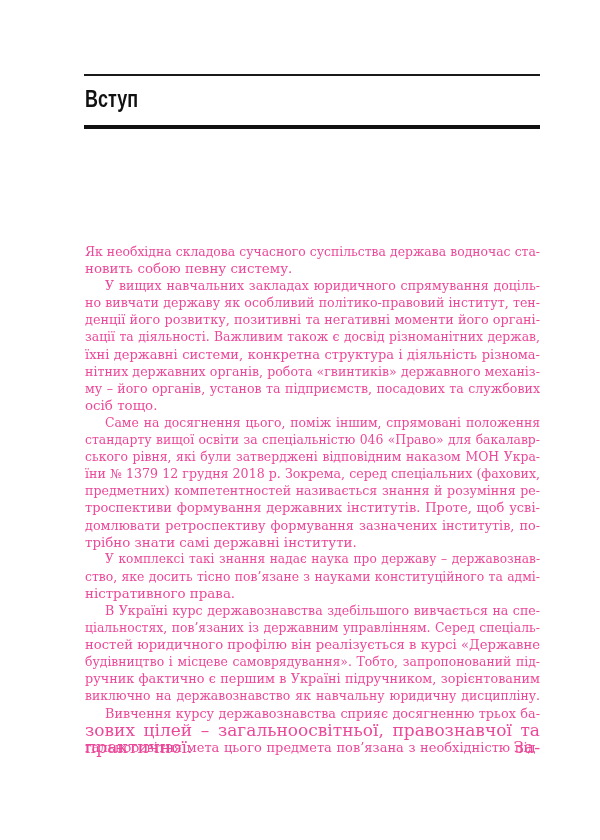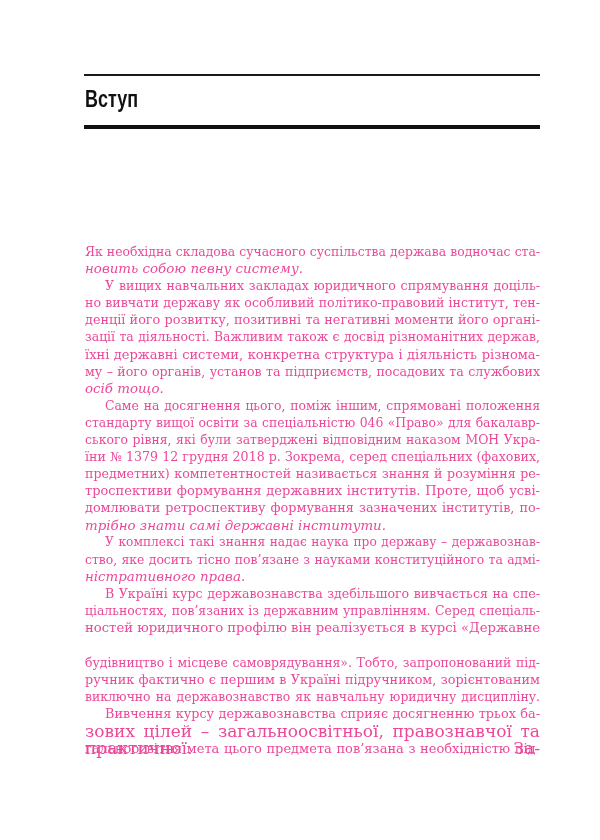--- a/index.html
+++ b/index.html
@@ -66,21 +66,20 @@
     text-align: justify;
     text-align-last: justify;
     overflow: visible;
   }
   .line.indent {
     padding-left: 20px;
   }
   .line.last {
     text-align: left;
     text-align-last: left;
-    font-style: italic;
   }
 </style>
 </head>
 <body>
 
 <div class="page">
   <div class="rule-top"></div>
   <h1 class="heading">Вступ</h1>
   <div class="rule-bottom"></div>
 
@@ -90,20 +89,21 @@
       <span class="line" style="white-space: normal; font-size: 12.4px;">Як необхідна складова сучасного суспільства держава водночас ста-</span>
       <span class="line last" style="white-space: normal;">новить собою певну систему.</span>
     </div>
 
     <div>
       <span class="line indent" style="white-space: normal; font-size: 12.6px;">У вищих навчальних закладах юридичного спрямування доціль-</span>
       <span class="line" style="white-space: normal; font-size: 12.6px;">но вивчати державу як особливий політико-правовий інститут, тен-</span>
       <span class="line" style="white-space: normal; font-size: 12.8px;">денції його розвитку, позитивні та негативні моменти його органі-</span>
       <span class="line" style="white-space: normal; font-size: 12.4px;">зації та діяльності. Важливим також є досвід різноманітних держав,</span>
       <span class="line" style="white-space: normal; font-size: 13px;">їхні державні системи, конкретна структура і діяльність різнома-</span>
+      <span class="line" style="white-space: normal; font-size: 12.6px;">нітних державних органів, робота «гвинтиків» державного механіз-</span>
       <span class="line" style="white-space: normal; font-size: 12.6px;">му – його органів, установ та підприємств, посадових та службових</span>
       <span class="line last" style="white-space: normal;">осіб тощо.</span>
     </div>
 
     <div>
       <span class="line indent" style="white-space: normal; font-size: 12.4px;">Саме на досягнення цього, поміж іншим, спрямовані положення</span>
       <span class="line" style="white-space: normal; font-size: 12.4px;">стандарту вищої освіти за спеціальністю 046 «Право» для бакалавр-</span>
       <span class="line" style="white-space: normal; font-size: 12.4px;">ського рівня, які були затверджені відповідним наказом МОН Укра-</span>
       <span class="line" style="white-space: normal; font-size: 12.6px;">їни № 1379 12 грудня 2018 р. Зокрема, серед спеціальних (фахових,</span>
       <span class="line" style="white-space: normal; font-size: 12.6px;">предметних) компетентностей називається знання й розуміння ре-</span>
@@ -115,21 +115,21 @@
     <div>
       <span class="line indent" style="white-space: normal; font-size: 12.2px;">У комплексі такі знання надає наука про державу – державознав-</span>
       <span class="line" style="white-space: normal; font-size: 12.4px;">ство, яке досить тісно пов’язане з науками конституційного та адмі-</span>
       <span class="line last" style="white-space: normal;">ністративного права.</span>
     </div>
 
     <div>
       <span class="line indent" style="white-space: normal; font-size: 12.6px;">В Україні курс державознавства здебільшого вивчається на спе-</span>
       <span class="line" style="white-space: normal; font-size: 12.4px;">ціальностях, пов’язаних із державним управлінням. Серед спеціаль-</span>
       <span class="line" style="white-space: normal; font-size: 13.2px;">ностей юридичного профілю він реалізується в курсі «Державне</span>
-      <span class="line" style="white-space: normal; font-size: 12.4px; margin-top: 18px;">будівництво і місцеве самоврядування». Тобто, запропонований під-</span>
+      <span class="line" style="white-space: normal; font-size: 12.4px;">будівництво і місцеве самоврядування». Тобто, запропонований під-</span>
       <span class="line" style="white-space: normal; font-size: 12.8px;">ручник фактично є першим в Україні підручником, зорієнтованим</span>
       <span class="line" style="white-space: normal; font-size: 12.4px;">виключно на державознавство як навчальну юридичну дисципліну.</span>
     </div>
 
     <div>
       <span class="line indent" style="white-space: normal; font-size: 12.8px;">Вивчення курсу державознавства сприяє досягненню трьох ба-</span>
       <span class="line" style="white-space: normal; font-size: 17px;">зових цілей – загальноосвітньої, правознавчої та практичної. За-</span>
       <span class="line" style="white-space: normal; font-size: 13px;">гальноосвітня мета цього предмета пов’язана з необхідністю під-</span>
     </div>
   </div>

